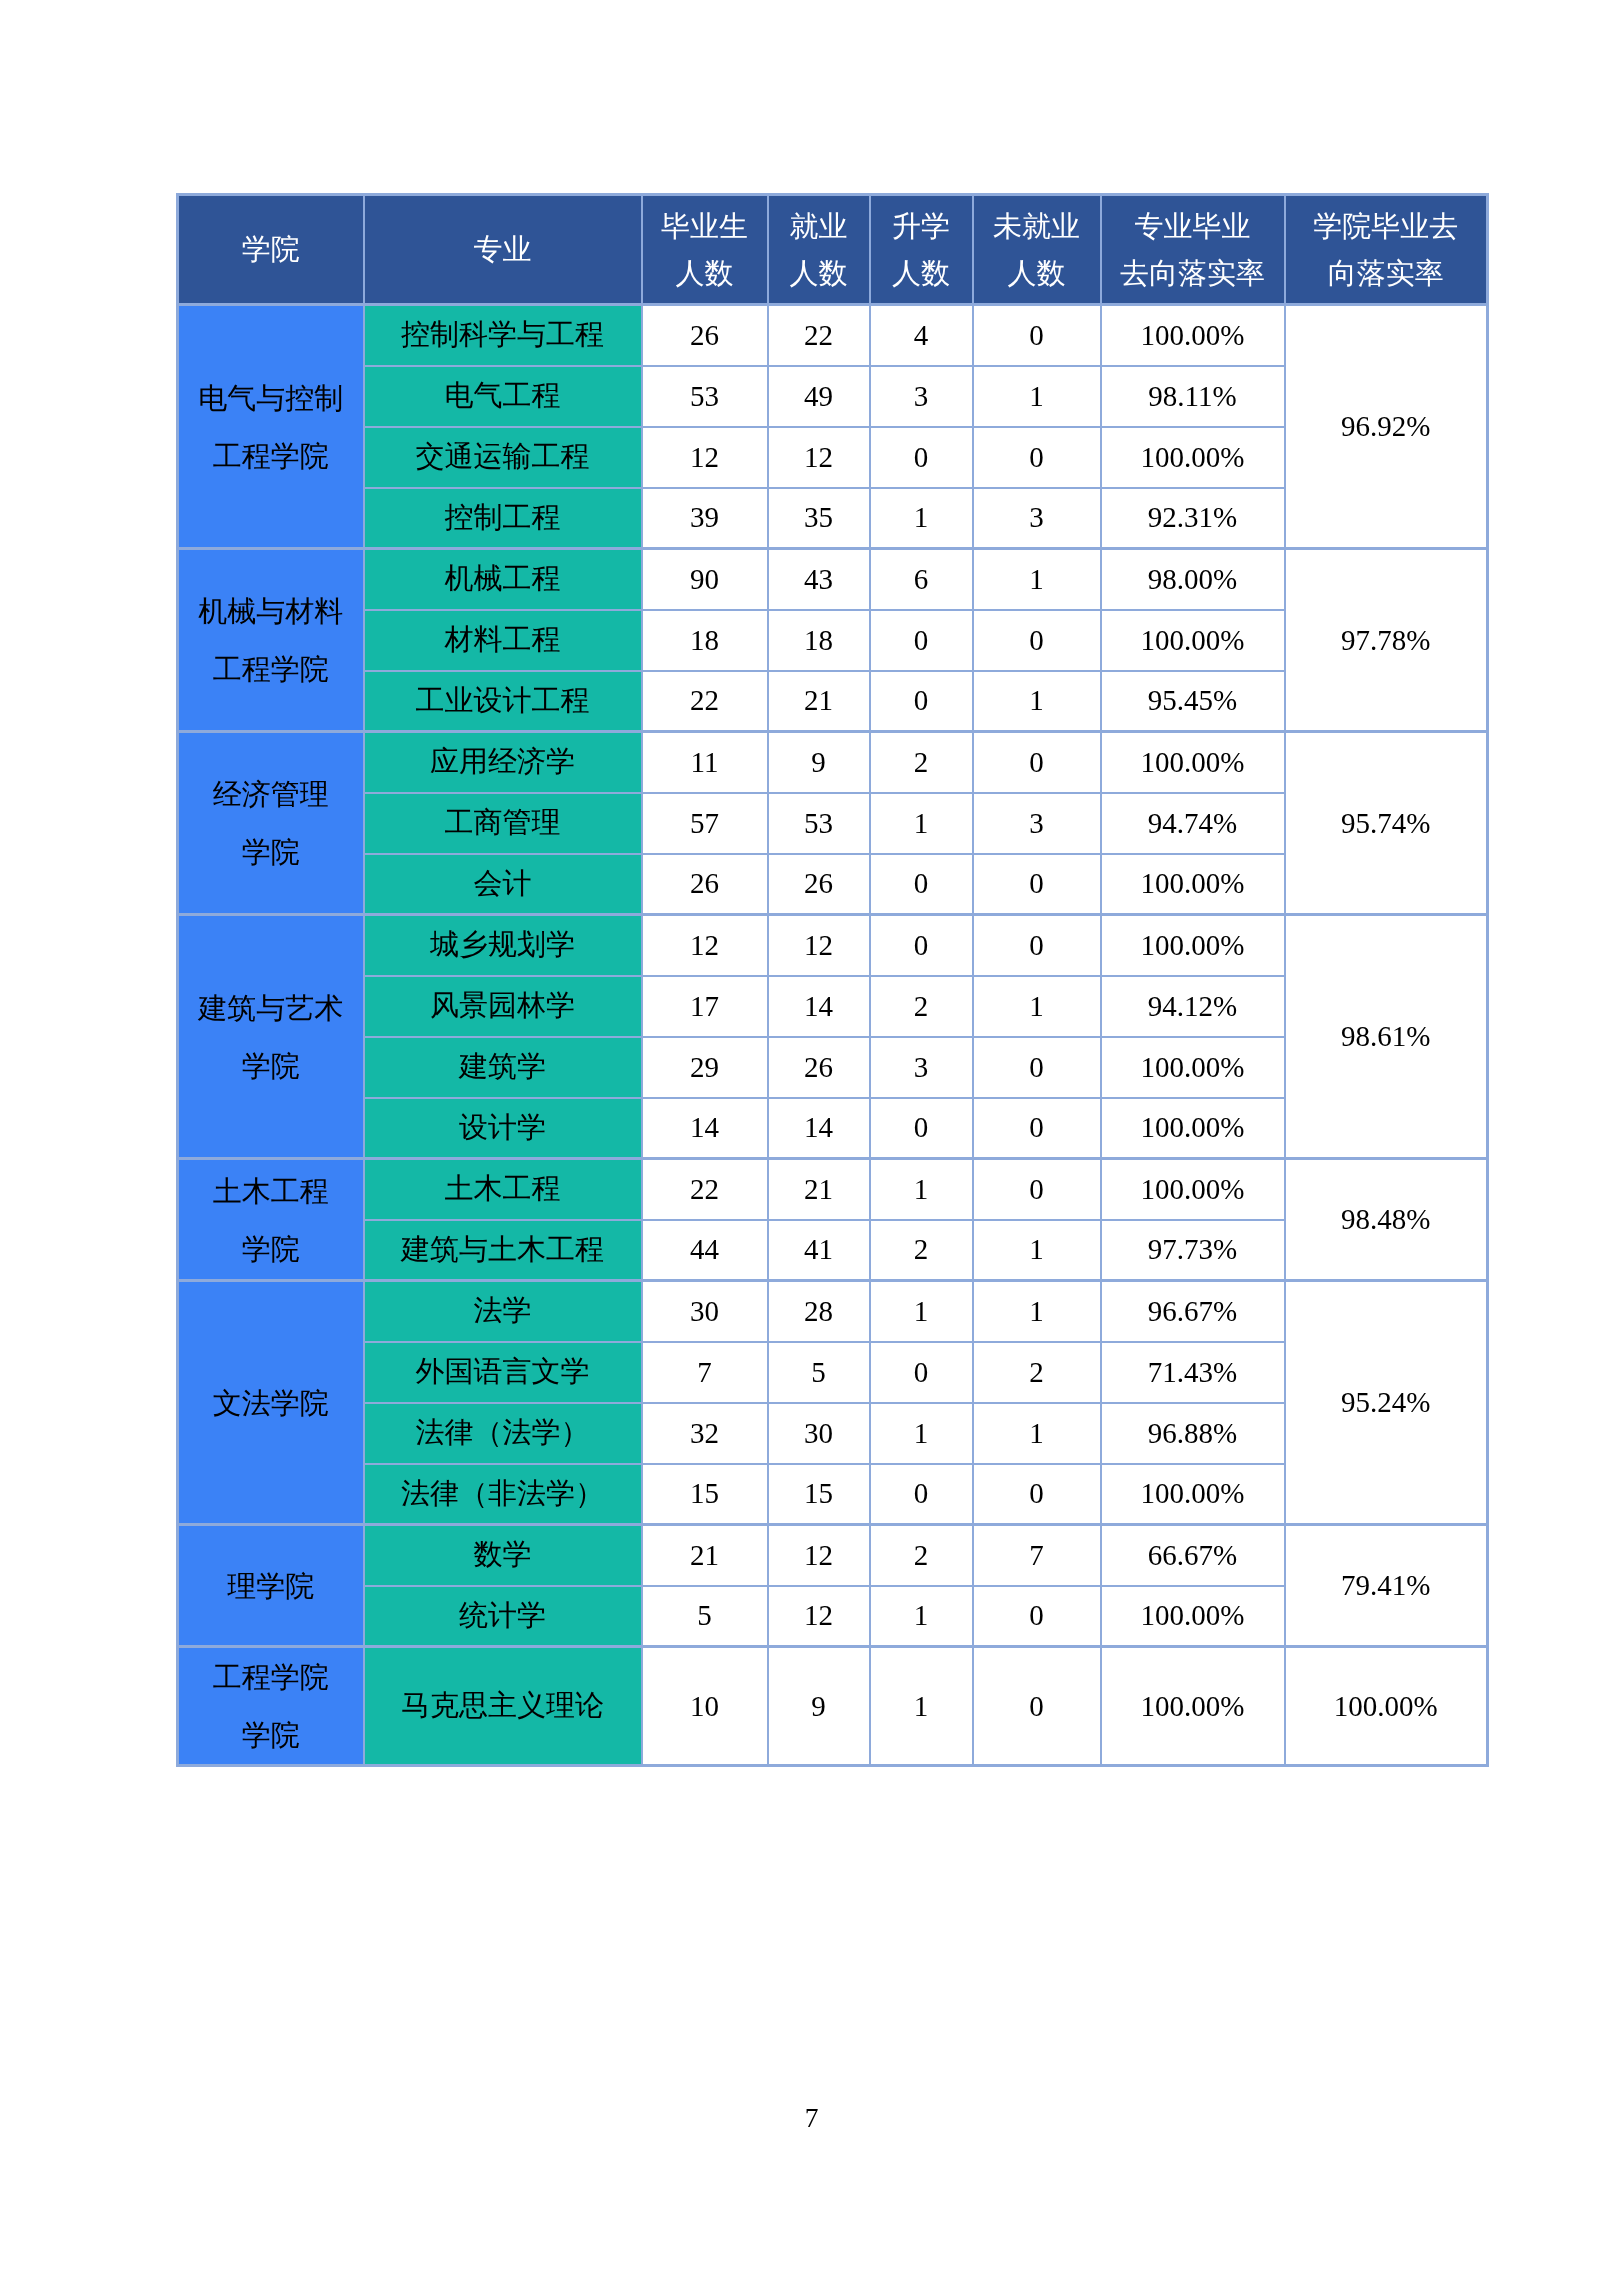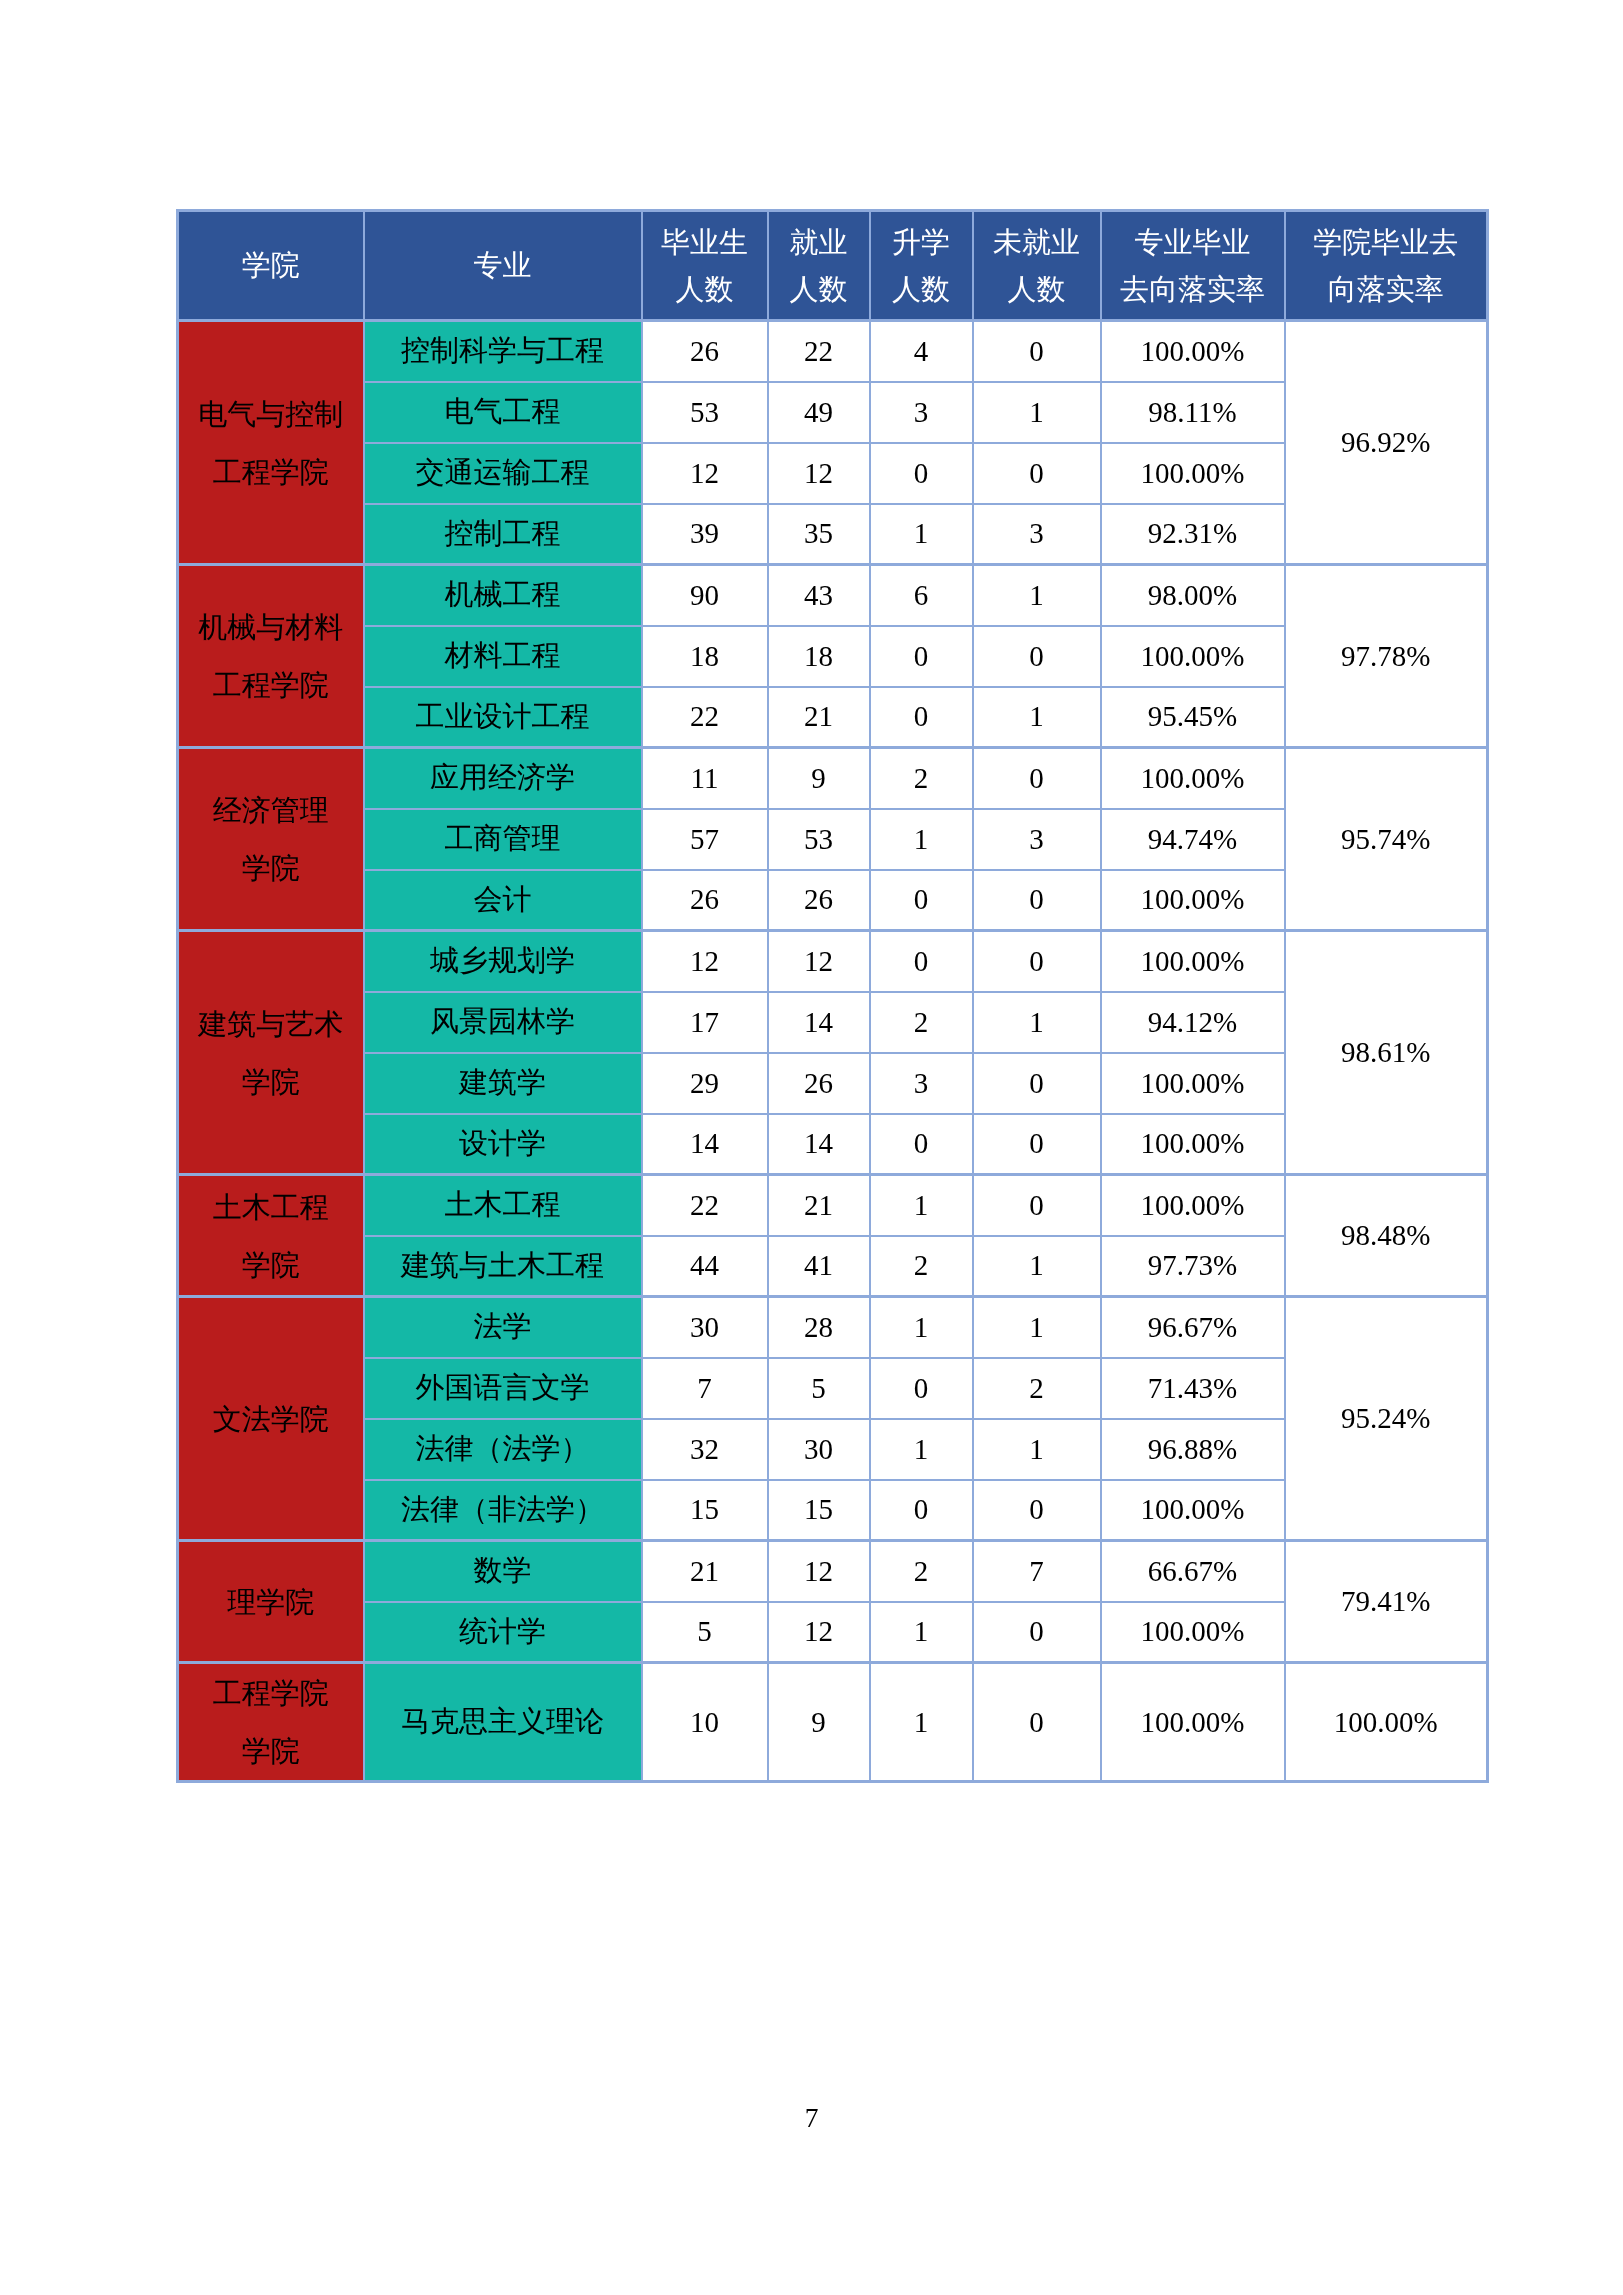--- a/index.html
+++ b/index.html
@@ -10,21 +10,21 @@
     color: #000;
   }
   .page {
     position: relative;
     width: 1623px; height: 2295px;
     background: #ffffff;
     overflow: hidden;
   }
   table.emp {
     position: absolute;
-    left: 176px; top: 209px;
+    left: 176px; top: 193px;
     width: 1309px;
     table-layout: fixed;
     border-collapse: collapse;
     border: 3.3px solid #8EAADB;
   }
   table.emp th, table.emp td {
     border: 2px solid #8EAADB;
     text-align: center;
     vertical-align: middle;
     padding: 0 3.9px;
@@ -37,21 +37,21 @@
   table.emp th {
     background: #2F5496;
     color: #ffffff;
     font-weight: normal;
     line-height: 1.6;
     white-space: pre-line;
     border-bottom: 3.3px solid #8EAADB;
   }
   table.emp tbody tr.gs td { border-top: 3.9px solid #8EAADB; }
   td.college {
-    background: #b91c1c;
+    background: #3b82f6;
     white-space: pre-line;
     line-height: 2.0;
   }
   td.major { background: #14b8a6; }
   td.mrate, td.crate { font-weight: normal; }
   .page-number {
     position: absolute;
     top: 2102px; left: 0;
     width: 100%;
     text-align: center;

